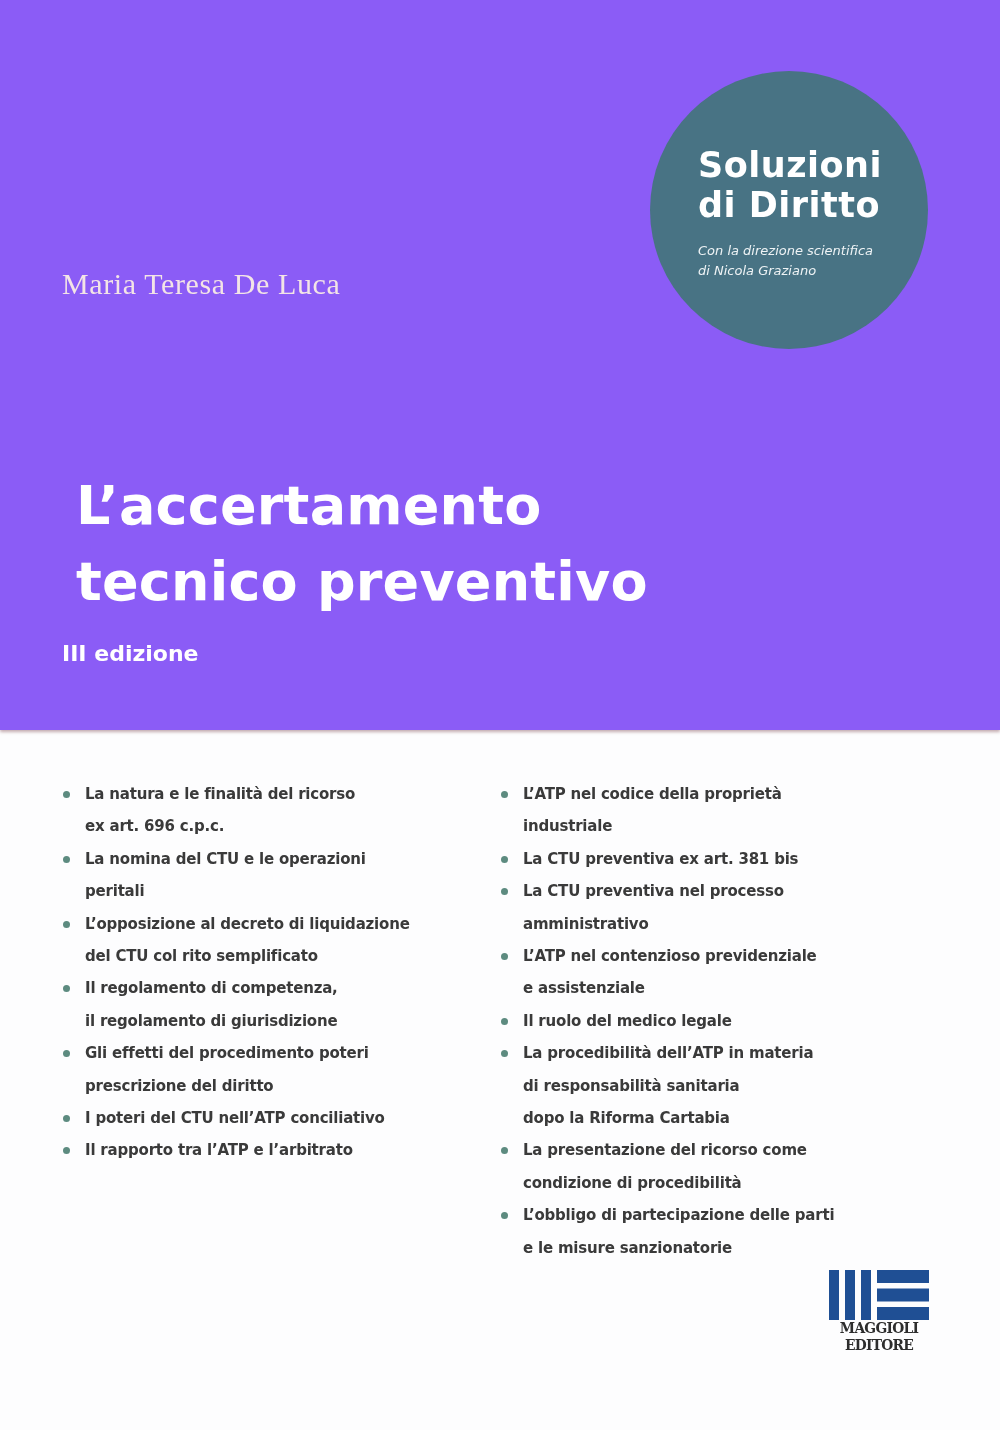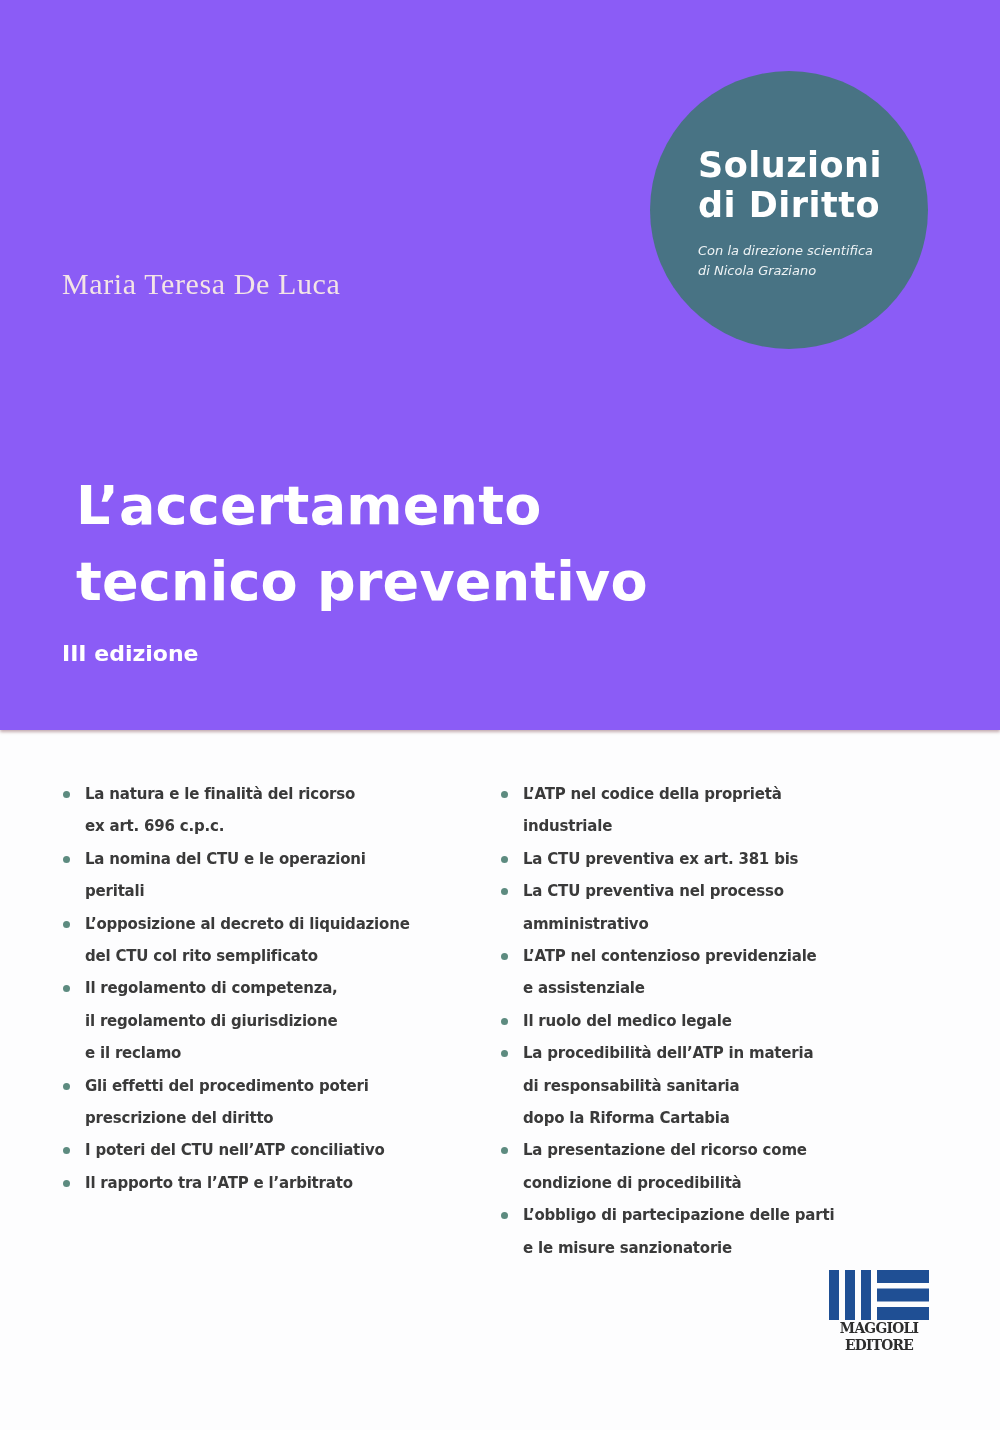--- a/index.html
+++ b/index.html
@@ -107,21 +107,20 @@
     </li>
     <li>
       <span class="bullet"></span>
       <span class="line">L’opposizione al decreto di liquidazione</span>
       <span class="line">del CTU col rito semplificato</span>
     </li>
     <li>
       <span class="bullet"></span>
       <span class="line">Il regolamento di competenza,</span>
       <span class="line">il regolamento di giurisdizione</span>
-      <span class="line">e il reclamo</span>
     </li>
     <li>
       <span class="bullet"></span>
       <span class="line">Gli effetti del procedimento poteri</span>
       <span class="line">prescrizione del diritto</span>
     </li>
     <li>
       <span class="bullet"></span>
       <span class="line">I poteri del CTU nell’ATP conciliativo</span>
     </li>

